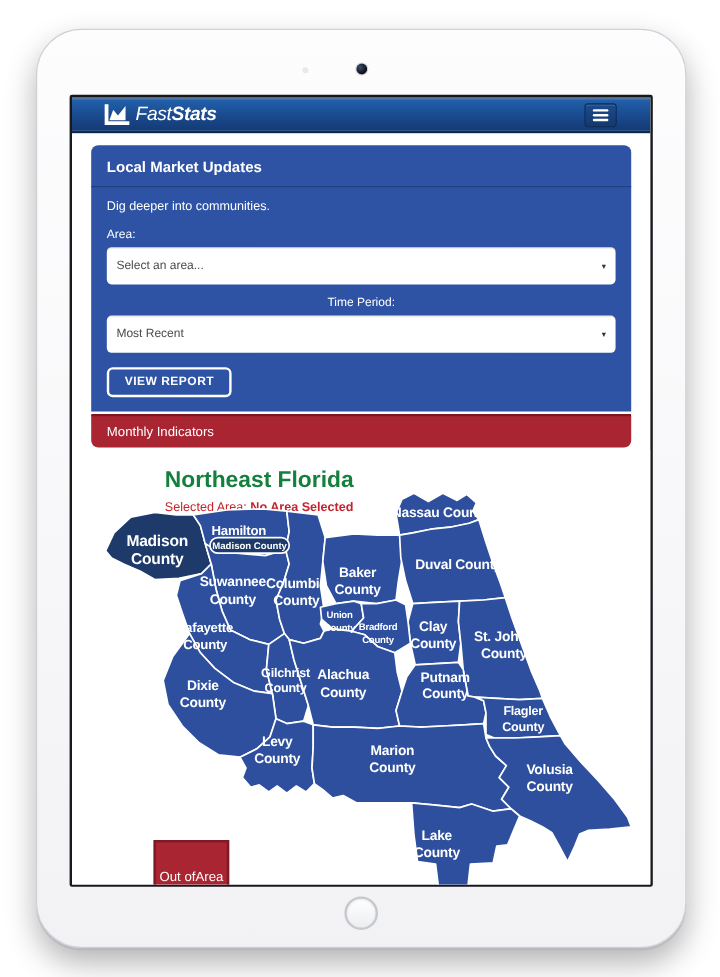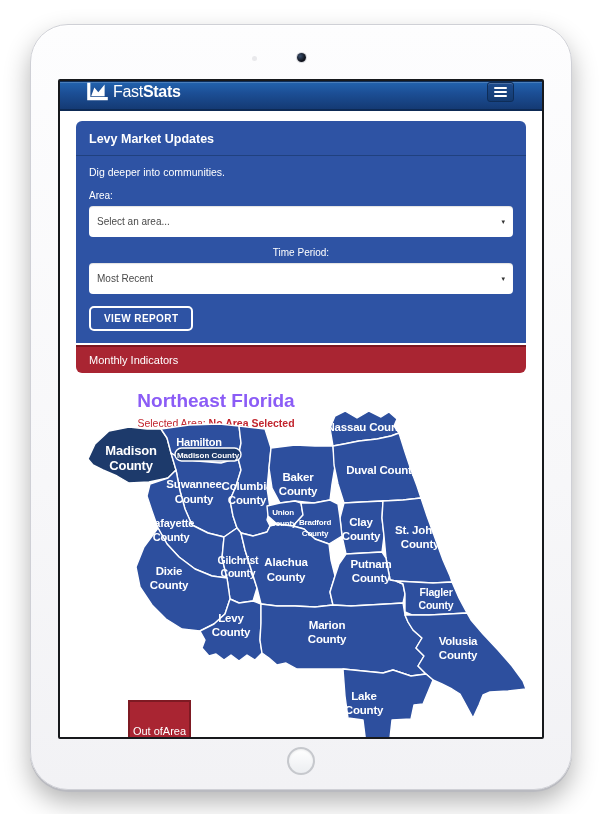--- a/index.html
+++ b/index.html
@@ -28,25 +28,26 @@
     background:linear-gradient(180deg,#ffffff,#eceef1);
     border:2px solid #c6c8cd;box-shadow:inset 0 1px 2px rgba(0,0,0,.08);
   }
   
   .screen{
     position:absolute;left:27px;top:54px;width:482px;height:656px;
     background:#ffffff;border:2px solid #17191c;border-radius:2px;overflow:hidden;
   }
   
   .navbar{
-    height:27px;display:flex;align-items:flex-start;justify-content:space-between;
+    height:27px;display:flex;align-items:center;justify-content:space-between;
     padding:0 0 0 26px;
     background:linear-gradient(180deg,#2263ae 0%,#1c4f96 40%,#143a74 100%);
     border-top:1px solid #0c2c58;border-bottom:2px solid #0d2a55;
     box-shadow:inset 0 1px 0 rgba(255,255,255,.18);
+    font-style:italic;
   }
   .logo{display:flex;align-items:center;gap:4px;color:#fff;}
   .logo-text{font-size:16px;letter-spacing:-0.3px;line-height:1;}
   .logo-text .bold{font-weight:bold;}
   .menu-btn{
     margin-right:28px;width:25px;height:18px;border-radius:3px;
     background:linear-gradient(180deg,#1d4b8d,#133a70);
     border:1px solid #0e2d58;box-shadow:inset 0 1px 0 rgba(255,255,255,.2);
     display:flex;flex-direction:column;justify-content:center;gap:2px;align-items:center;
     cursor:pointer;
@@ -77,21 +78,21 @@
   
   .red-bar{
     margin:2px 16px;background:#a92532;border-radius:0 0 6px 6px;
     border-top:2px solid #7c161f;padding:7px 13px;color:#fff;font-size:11px;
     cursor:pointer;
   }
   
   .map-section{position:relative;height:400px;background:#fff;}
   .map-title{
     position:absolute;top:15px;left:0;width:312px;text-align:center;
-    font-size:19px;font-weight:bold;color:#8b5cf6;
+    font-size:19px;font-weight:bold;color:#15803d;
   }
   .map-subtitle{
     position:absolute;top:42px;left:0;width:312px;text-align:center;
     font-size:10.5px;color:#c2252e;
   }
   .map-subtitle .val{font-weight:bold;}
   svg.map{position:absolute;left:21px;top:33px;}
   .county{fill:#2d4f9e;stroke:#ffffff;stroke-width:1.4;stroke-linejoin:round;cursor:pointer;}
   .county.highlight{fill:#1d3a6b;}
   .county-label{
@@ -128,21 +129,21 @@
         <span class="logo-text"><span>Fast</span><span class="bold">Stats</span></span>
       </div>
       <div class="menu-btn">
         <span class="bar"></span>
           <span class="bar"></span>
           <span class="bar"></span>
       </div>
     </div>
 
     <div class="panel">
-      <h1 class="panel-title">Levy Market Updates</h1>
+      <h1 class="panel-title">Local Market Updates</h1>
       <hr class="divider">
       <div class="panel-sub">Dig deeper into communities.</div>
 
       <div class="field-label">Area:</div>
       <div class="select">
         <span>Select an area...</span>
         <span class="caret">▾</span>
       </div>
 
       <div class="field-label second">Time Period:</div>

